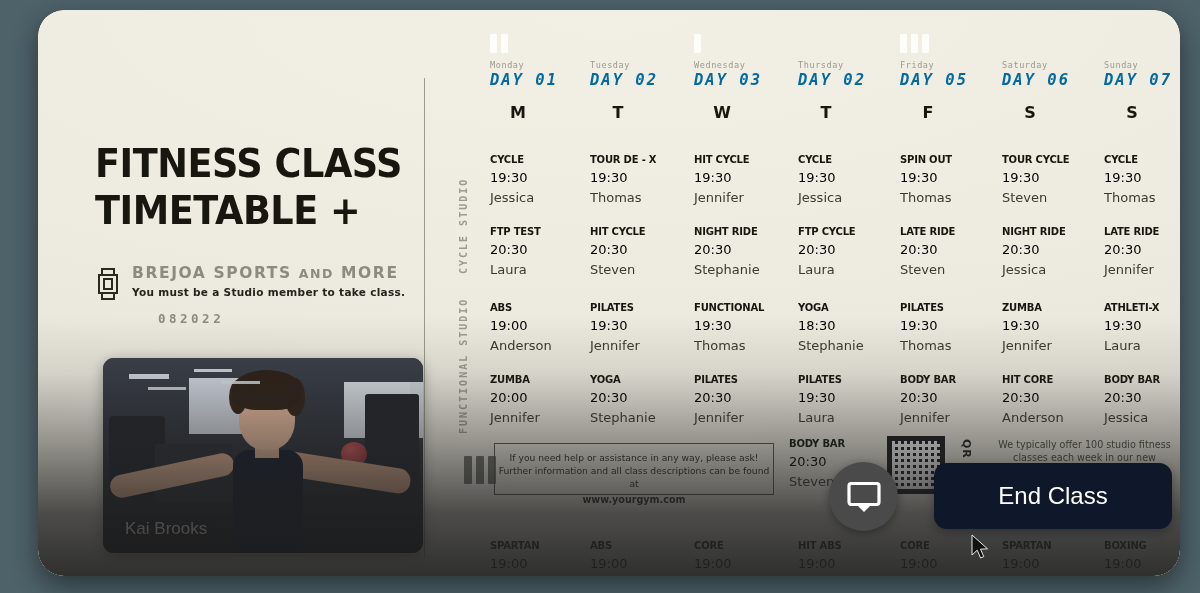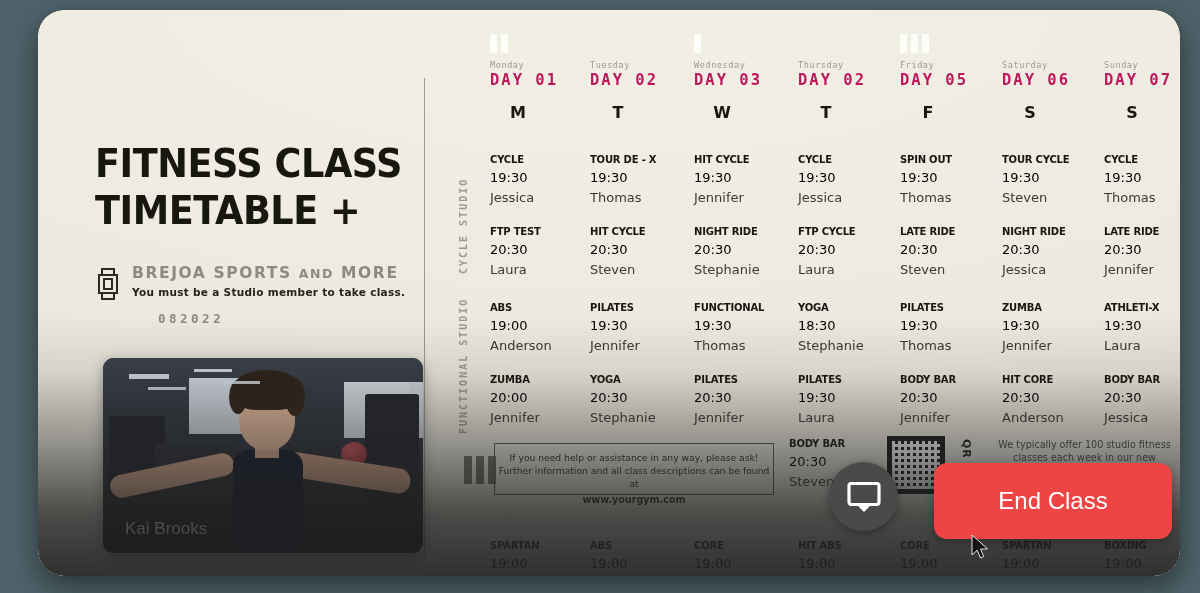--- a/index.html
+++ b/index.html
@@ -130,21 +130,21 @@
   .col{position:absolute;top:0;width:100px;}
 
   .marks{display:flex;gap:4px;height:20px;align-items:flex-start;}
   .marks b{display:block;width:7px;height:19px;background:#fdfdfa;border-radius:1px;}
   .dayname{
     font-family:"DejaVu Sans Mono", monospace;
     font-size:8.5px;letter-spacing:.6px;color:#9a9a8f;margin-top:6px;
   }
   .daynum{
     font-family:"DejaVu Sans Mono", monospace;
-    font-size:15.5px;font-weight:bold;letter-spacing:2px;color:#be185d;margin-top:1px;
+    font-size:15.5px;font-weight:bold;letter-spacing:2px;color:#0369a1;margin-top:1px;font-style:italic;
   }
   .letter{
     font-family:"DejaVu Sans", sans-serif;
     font-size:16px;font-weight:bold;color:#17170f;text-align:center;
     width:56px;margin-top:14px;
   }
 
   
   .cell{position:absolute;width:108px;}
   .cname{
@@ -204,22 +204,22 @@
   
   .extracell{position:absolute;left:345px;top:404px;width:110px;}
 
   
   .sharebtn{
     position:absolute;left:791px;top:452px;width:69px;height:69px;border-radius:50%;
     background:#4a4a4a;display:flex;align-items:center;justify-content:center;
     box-shadow:0 2px 8px rgba(0,0,0,.35);
   }
   .endbtn{
-    position:absolute;left:896px;top:453px;width:238px;height:76px;border-radius:13px;
-    background:#ef4444;color:#fff;display:flex;align-items:center;justify-content:center;
+    position:absolute;left:896px;top:453px;width:238px;height:66px;border-radius:13px;
+    background:#0f172a;color:#fff;display:flex;align-items:center;justify-content:center;
     font-size:24px;font-weight:400;
     box-shadow:0 3px 10px rgba(0,0,0,.3);
   }
   .cursor{position:absolute;left:933px;top:524px;width:20px;height:26px;}
 </style>
 </head>
 <body>
 
 <div id="stage">
   <div class="device">

